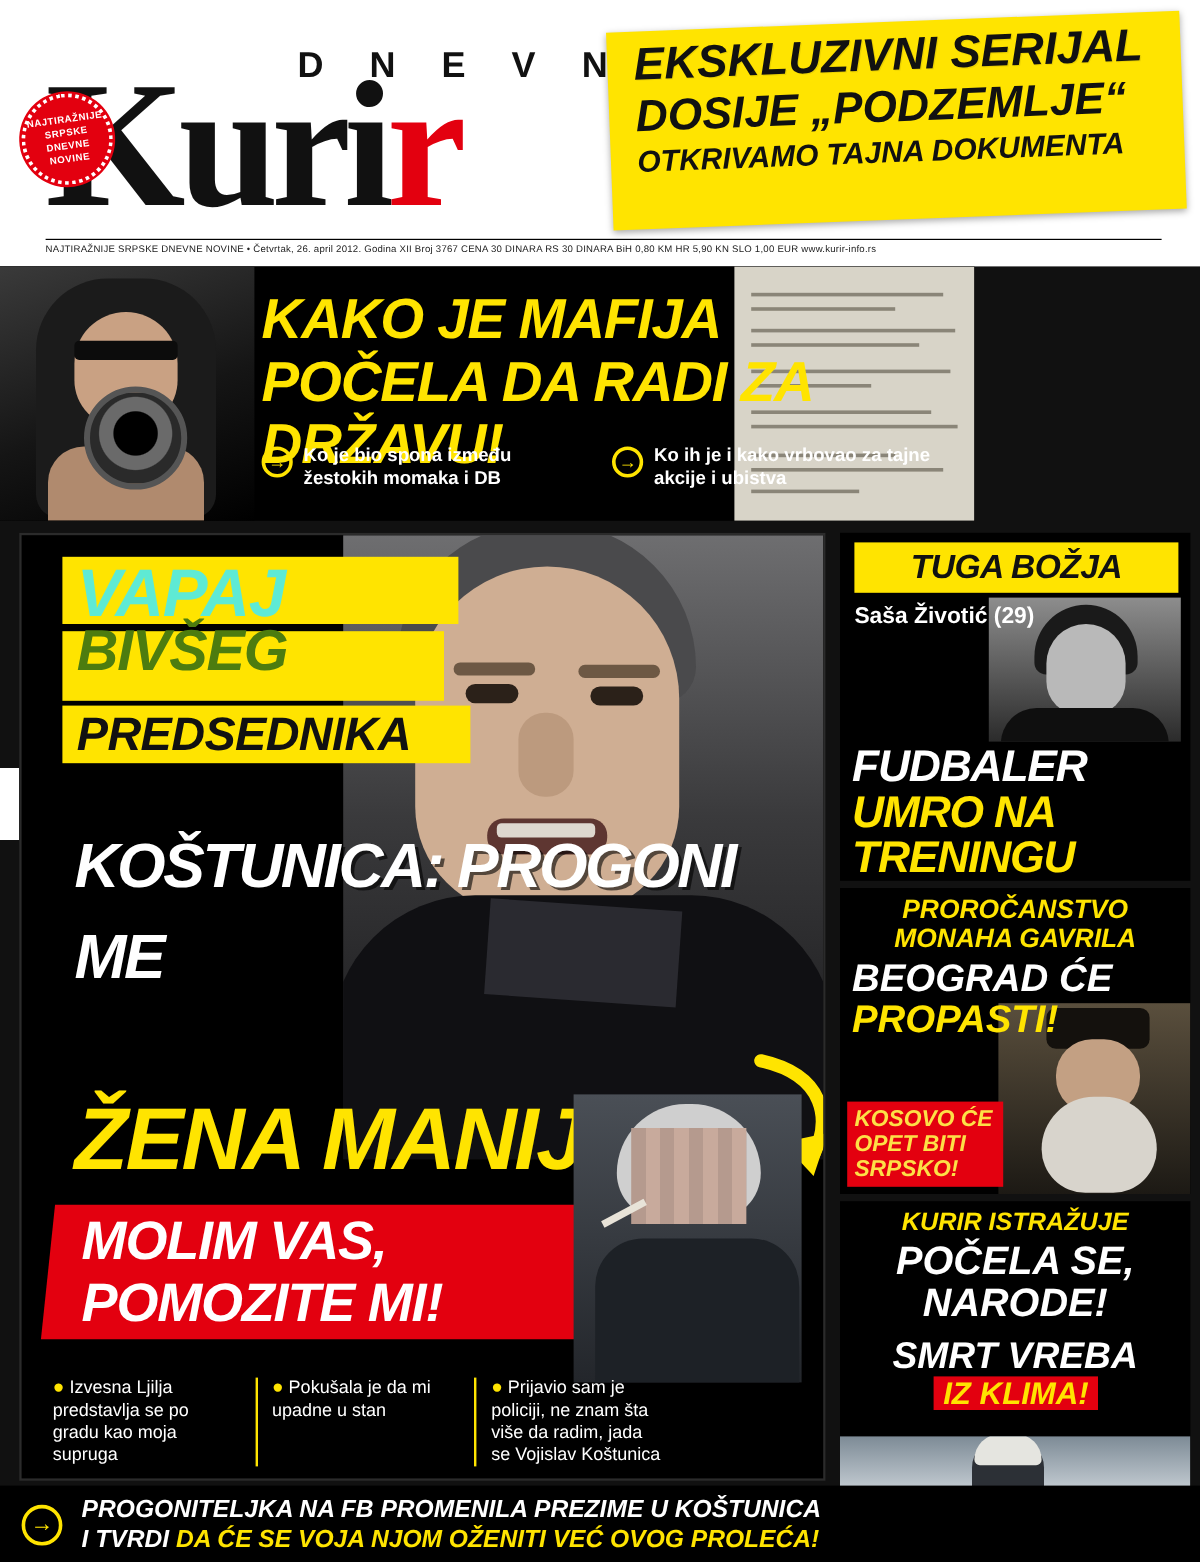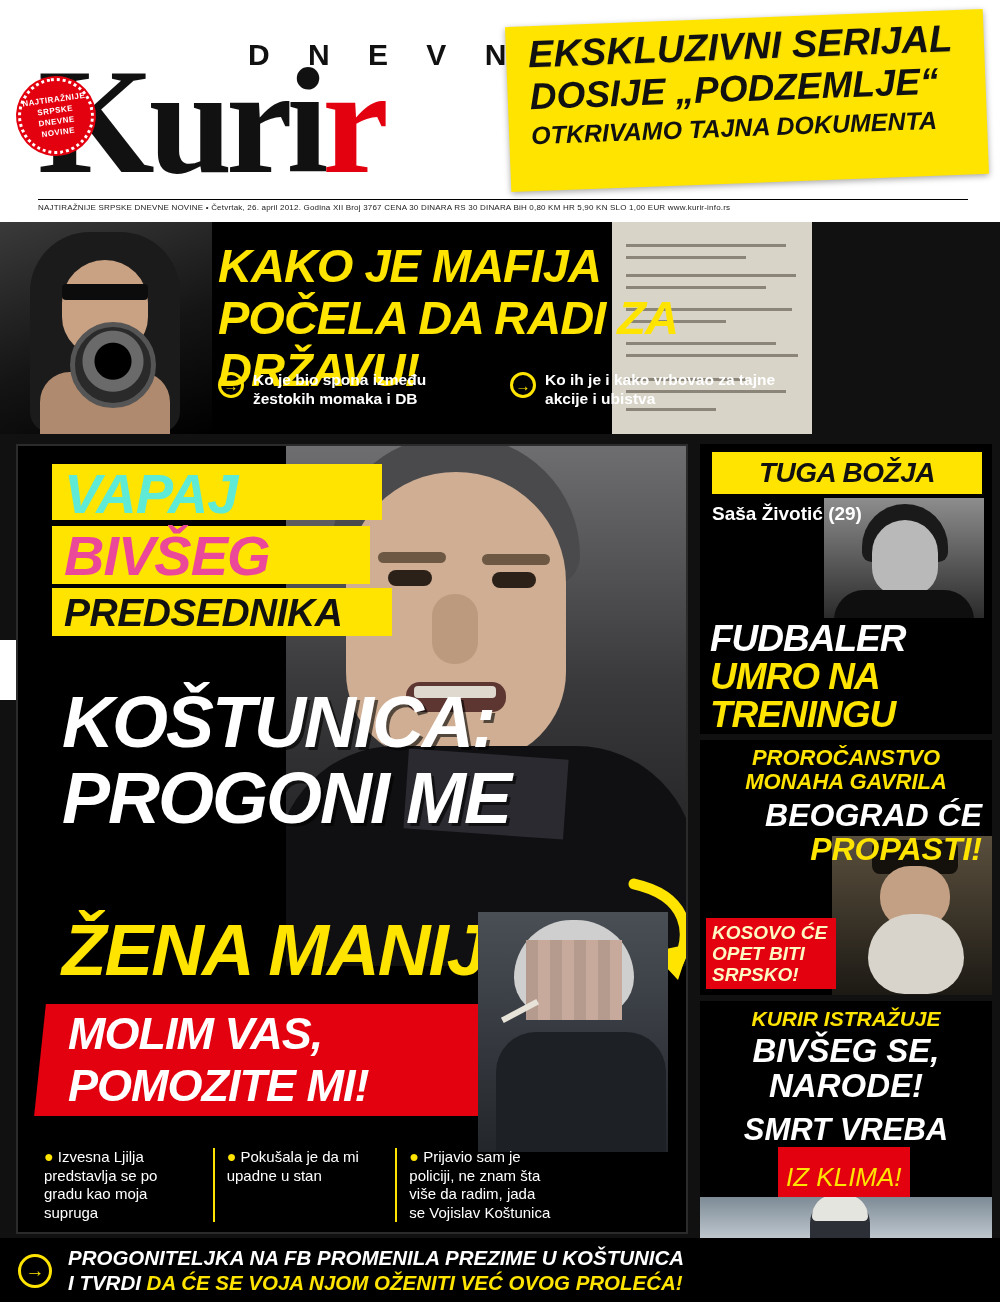--- a/index.html
+++ b/index.html
@@ -160,40 +160,40 @@
   .ylw-band {
     position: absolute; left: 34px; top: 18px; width: 330px; height: 56px;
     background: #ffe400;
   }
   .vapaj {
     position: absolute; left: 46px; top: 20px;
     font-size: 56px; line-height: 56px; font-weight: bold; font-style: italic;
     color: #5eead4; letter-spacing: -1px;
   }
   .bivseg {
-    position: absolute; left: 46px; top: 82px;
-    font-size: 56px; line-height: 56px; font-weight: bold; font-style: italic;
-    color: #ec4899; letter-spacing: -1px;
+    position: absolute; left: 46px; top: 69px;
+    font-size: 48px; line-height: 56px; font-weight: bold; font-style: italic;
+    color: #4d7c0f; letter-spacing: -1px;
   }
   .ylw-band2 {
     position: absolute; left: 34px; top: 80px; width: 318px; height: 58px;
     background: #ffe400;
   }
   .ylw-band3 {
     position: absolute; left: 34px; top: 142px; width: 340px; height: 48px;
     background: #ffe400;
   }
   .predsednika {
     position: absolute; left: 46px; top: 146px;
     font-size: 39px; line-height: 41px; font-weight: bold; font-style: italic;
     color: #111; letter-spacing: -.5px;
   }
   .kostunica {
     position: absolute; left: 44px; top: 238px; width: 600px;
-    color: #fff; font-size: 72px; line-height: 76px; font-weight: bold;
+    color: #fff; font-size: 52px; line-height: 76px; font-weight: bold;
     font-style: italic; letter-spacing: -2px;
     text-shadow: 3px 3px 0 rgba(0,0,0,.6);
   }
   .zena {
     position: absolute; left: 44px; top: 466px; width: 600px;
     color: #ffe400; font-size: 73px; line-height: 76px; font-weight: bold;
     font-style: italic; letter-spacing: -2px;
   }
   .curve-arrow {
     position: absolute; left: 610px; top: 432px; width: 70px; height: 110px;
@@ -277,34 +277,34 @@
   .fudbaler .y { color: #ffe400; }
 
   .proro {
     position: absolute; left: 10px; top: 6px; width: 272px;
     color: #ffe400; font-size: 22px; line-height: 24px; font-weight: bold;
     font-style: italic; text-align: center;
   }
   .beograd {
     position: absolute; left: 10px; top: 58px; width: 272px;
     color: #fff; font-size: 32px; line-height: 34px; font-weight: bold;
-    font-style: italic; text-align: right;
+    font-style: italic; text-align: left;
   }
   .beograd .y { color: #ffe400; }
   .monk {
     position: absolute; right: 0; top: 96px; width: 160px; height: 160px;
     background: linear-gradient(180deg,#5a4f3d,#1c1914);
     overflow: hidden;
   }
   .monk .cap { position: absolute; left: 40px; top: 4px; width: 86px; height: 34px; background: #14110d; border-radius: 8px; }
   .monk .fc { position: absolute; left: 48px; top: 30px; width: 70px; height: 62px; background: #c3a083; border-radius: 30px; }
   .monk .beard { position: absolute; left: 36px; top: 78px; width: 96px; height: 80px; background: #d8d4cc; border-radius: 48px 48px 40px 40px; }
   .kosovo {
     position: absolute; left: 6px; bottom: 6px; width: 130px;
-    background: #e3000f; color: #fef9c3;
+    background: #e3000f; color: #fde047;
     font-size: 19px; line-height: 21px; font-weight: bold; font-style: italic;
     padding: 4px 6px;
   }
 
   .kurir-istr {
     position: absolute; left: 10px; top: 6px; width: 272px;
     color: #ffe400; font-size: 21px; line-height: 23px; font-weight: bold;
     font-style: italic; text-align: center;
   }
   .cuvaj {
@@ -312,22 +312,22 @@
     color: #fff; font-size: 33px; line-height: 35px; font-weight: bold;
     font-style: italic; text-align: center;
   }
   .smrt {
     position: absolute; left: 10px; top: 112px; width: 272px;
     color: #fff; font-size: 31px; line-height: 33px; font-weight: bold;
     font-style: italic; text-align: center;
   }
   .izklima {
     position: absolute; left: 78px; top: 146px; background: #e3000f;
-    color: #ffe400; font-size: 26px; line-height: 28px; font-weight: normal;
-    font-style: italic; padding: 16px 8px;
+    color: #ffe400; font-size: 26px; line-height: 28px; font-weight: bold;
+    font-style: italic; padding: 0 8px;
   }
   .acphoto {
     position: absolute; left: 0; bottom: 0; width: 292px; height: 52px;
     background: linear-gradient(180deg,#7d8b96,#cfd6dc);
     overflow: hidden;
   }
   .acphoto .pers {
     position: absolute; left: 110px; top: 2px; width: 60px; height: 50px;
     background: #2c3036; border-radius: 24px 24px 0 0;
   }
@@ -475,21 +475,21 @@
       <div class="proro">PROROČANSTVO MONAHA GAVRILA</div>
       <div class="beograd">
         <span>BEOGRAD ĆE</span>
         <span class="y">PROPASTI!</span>
       </div>
       <div class="kosovo">KOSOVO ĆE OPET BITI SRPSKO!</div>
     </div>
 
     <div class="rblock r3">
       <div class="kurir-istr">KURIR ISTRAŽUJE</div>
-      <div class="cuvaj">BIVŠEG SE, NARODE!</div>
+      <div class="cuvaj">POČELA SE, NARODE!</div>
       <div class="smrt">SMRT VREBA</div>
       <div class="izklima">IZ KLIMA!</div>
       <div class="acphoto">
         <div class="pers"></div>
           <div class="hairw"></div>
       </div>
     </div>
 
   </div>
 

